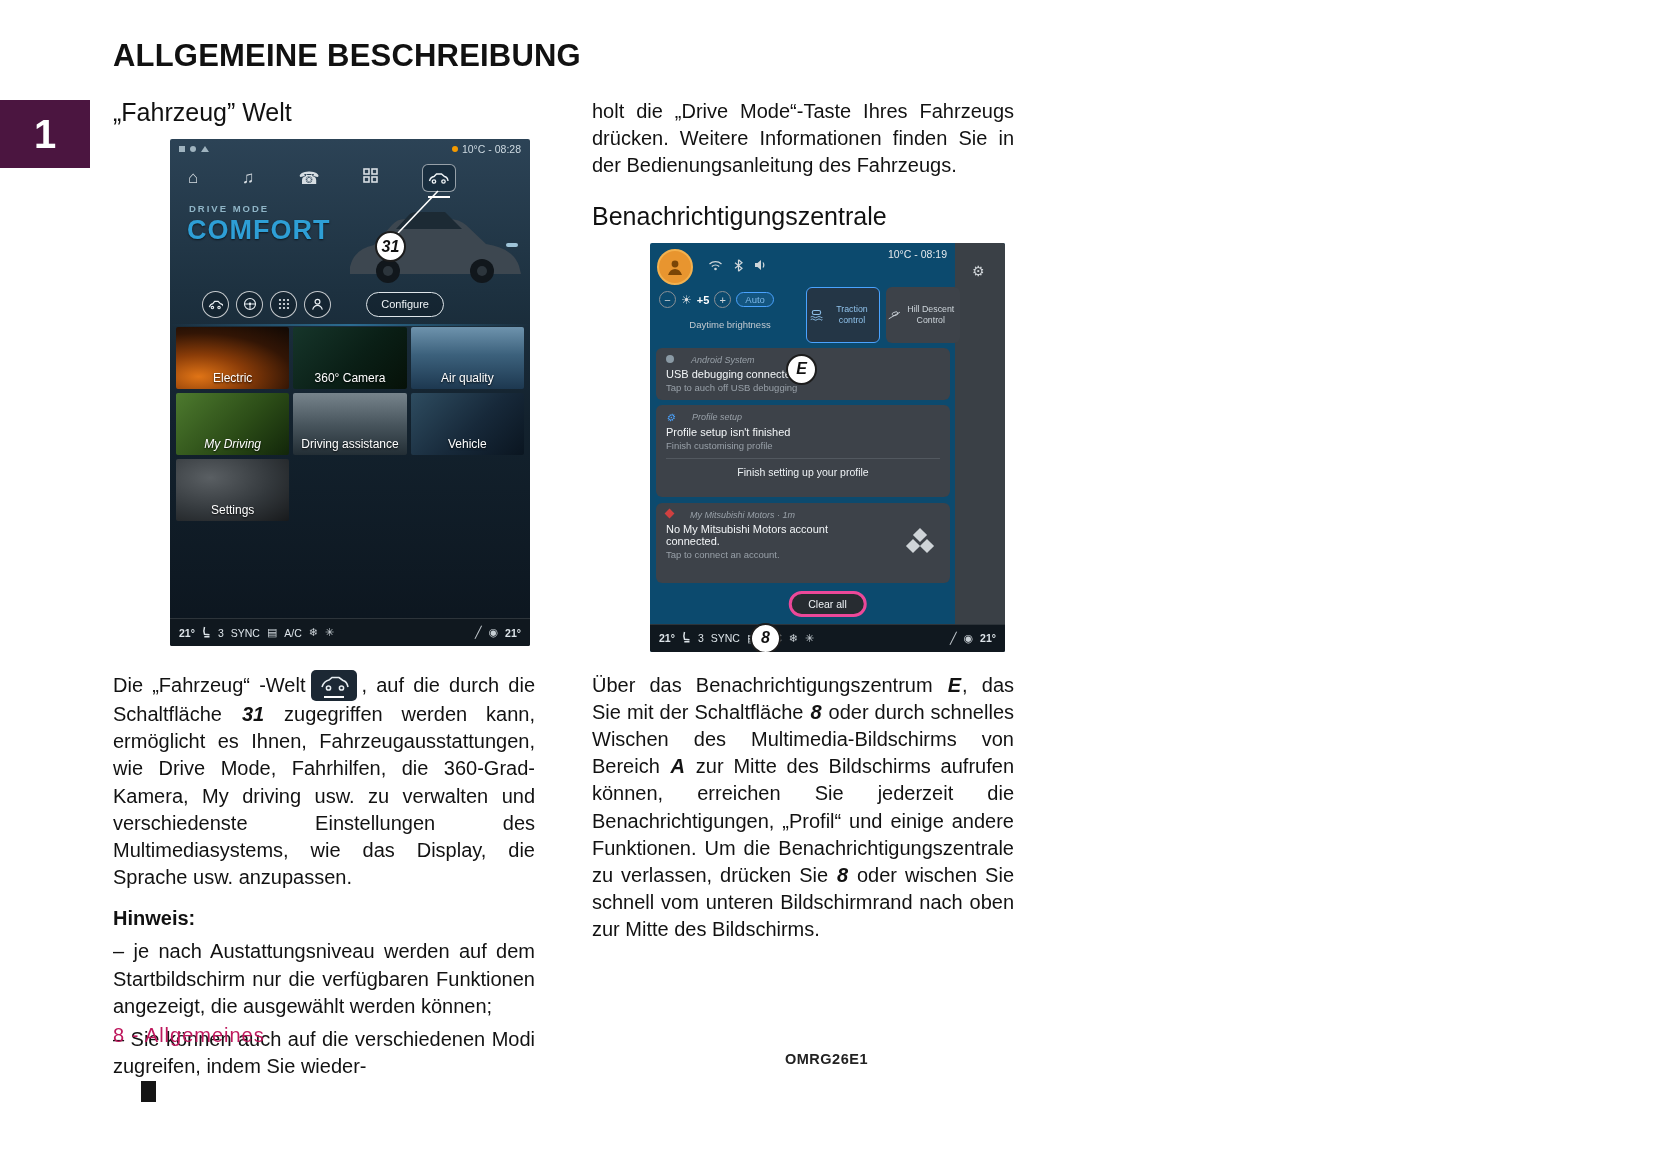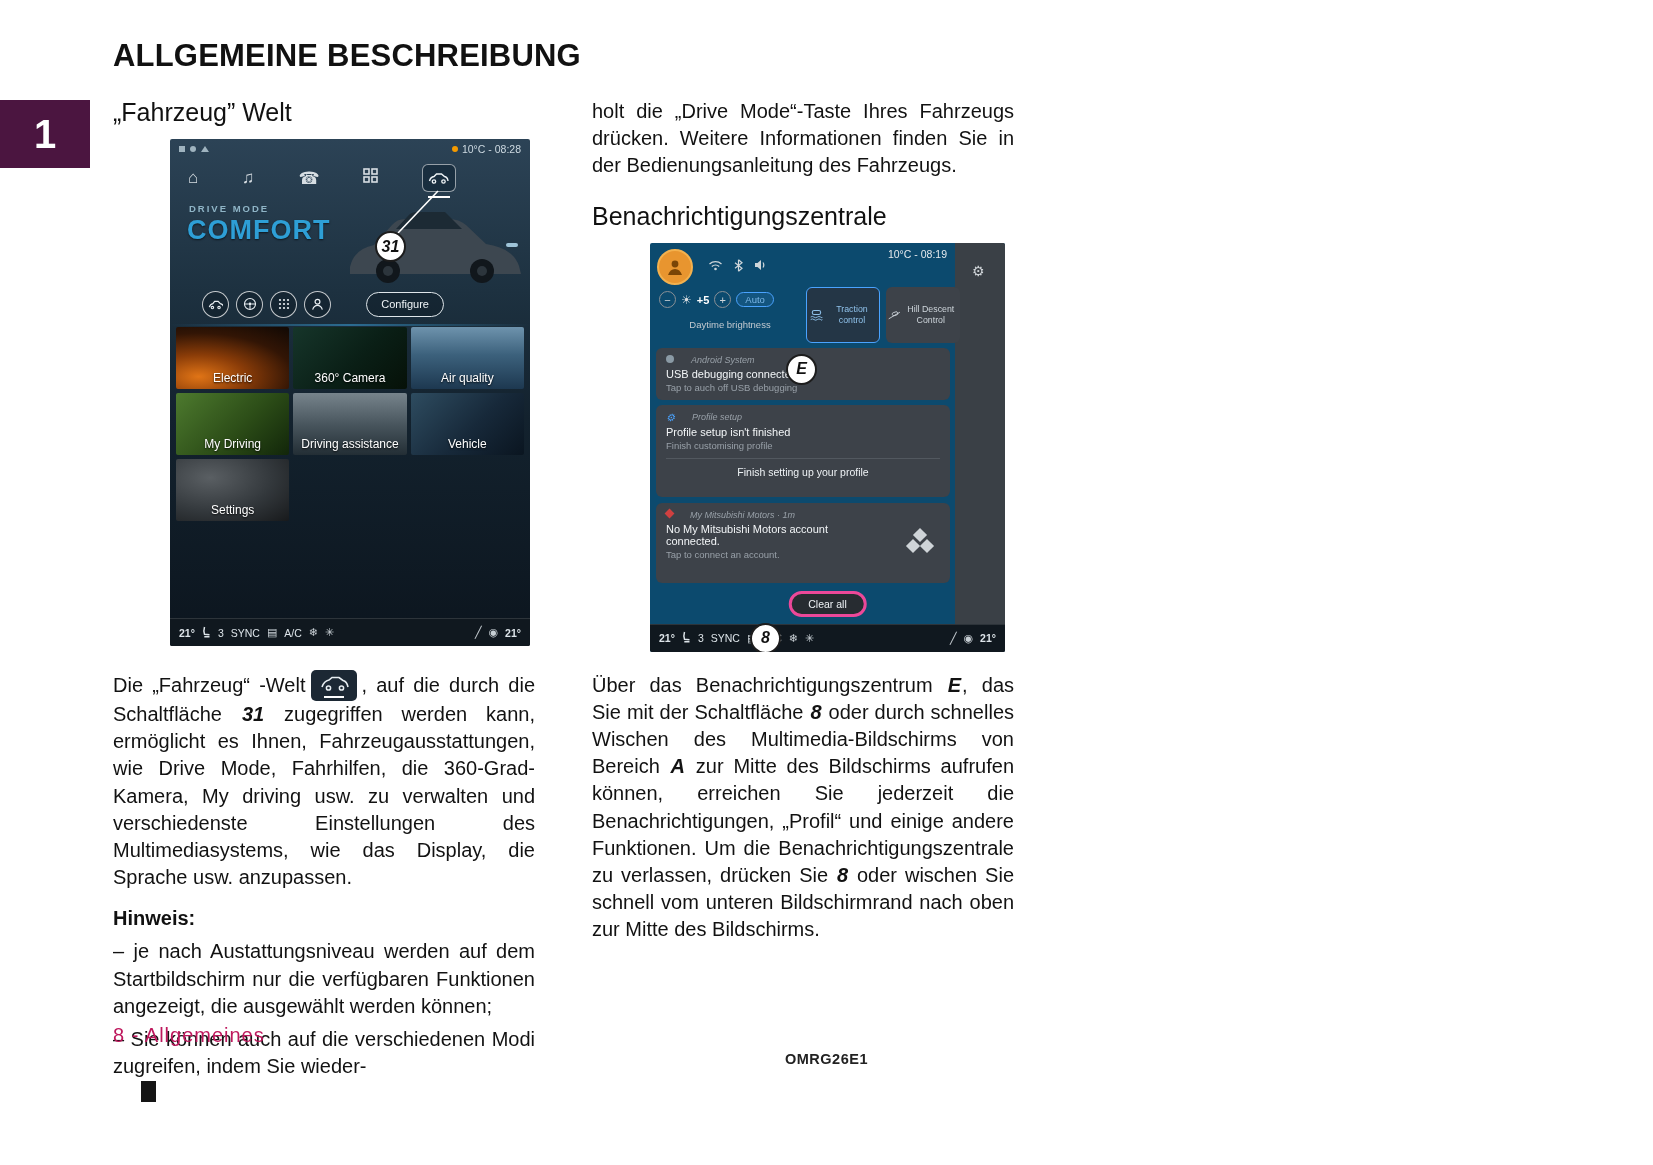--- a/index.html
+++ b/index.html
@@ -74,21 +74,21 @@
     border-radius:13px; color:#eef3f6; font-size:11px; display:flex; align-items:center;
     background:rgba(10,20,28,.35); }
   .s1-tiles { position:absolute; left:6px; top:188px; width:348px; display:grid;
     grid-template-columns:repeat(3,1fr); gap:4px; }
   .tile { position:relative; height:62px; border-radius:2px; }
   .tile .lbl { position:absolute; left:0; bottom:4px; width:100%; text-align:center;
     font-size:12px; color:#fff; text-shadow:0 1px 2px rgba(0,0,0,.85); }
   .t-electric { background:radial-gradient(120% 100% at 20% 80%, #e07416 0%, #8a3c08 35%, #321505 70%, #140a04 100%); }
   .t-camera { background:linear-gradient(135deg,#16352a 0%,#0a1f16 55%,#061108 100%); }
   .t-air { background:linear-gradient(180deg,#6e93ad 0%,#3c617c 45%,#1d3850 100%); }
-  .t-driving { background:linear-gradient(135deg,#4d7a2e 0%,#2a4a16 60%,#12260a 100%); }
+  .t-driving { background:linear-gradient(135deg,#4d7a2e 0%,#2a4a16 60%,#12260a 100%);font-style:italic; }
   .t-assist { background:linear-gradient(180deg,#77848c 0%,#49565e 50%,#232e35 100%); }
   .t-vehicle { background:linear-gradient(135deg,#2e4c60 0%,#17293a 55%,#0a1520 100%); }
   .t-settings { background:radial-gradient(100% 100% at 30% 30%, #5a5f63 0%, #33383c 55%, #17191b 100%); }
 
   
   .shot2 { margin:12px 0 0 58px; width:355px; height:409px; background:#0c4a6e; }
   .shot2::before { content:""; position:absolute; right:0; top:0; width:50px; height:100%; background:#3a4046; }
   .s2-status { position:absolute; top:5px; right:58px; font-size:10.5px; color:#e4e9ed; }
   .s2-gear { position:absolute; left:322px; top:20px; color:#cfd4d8; font-size:14px; }
   .s2-avatar { position:absolute; left:7px; top:6px; width:36px; height:36px; border-radius:50%;

